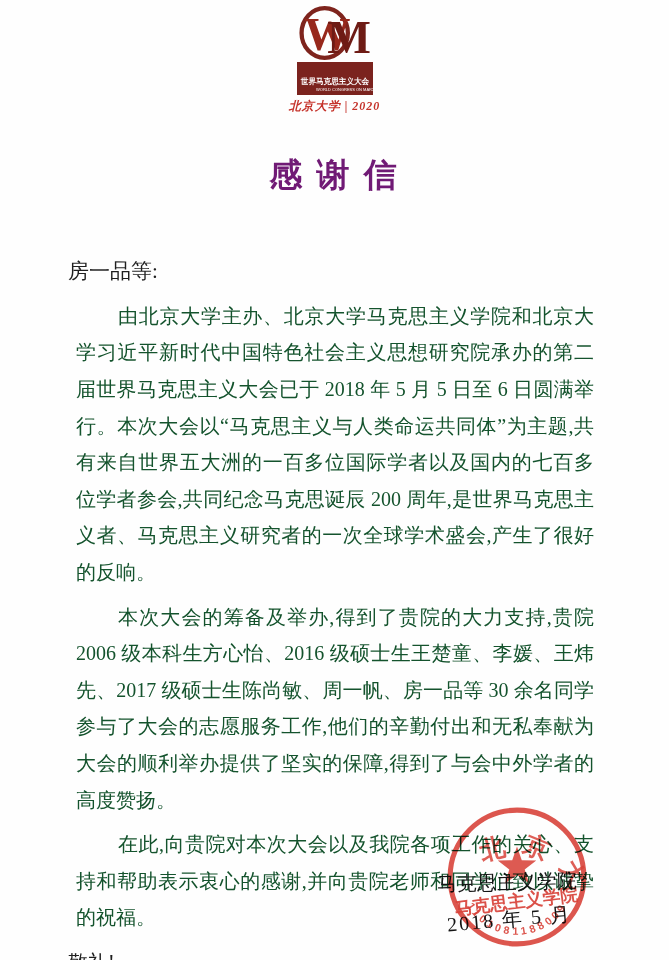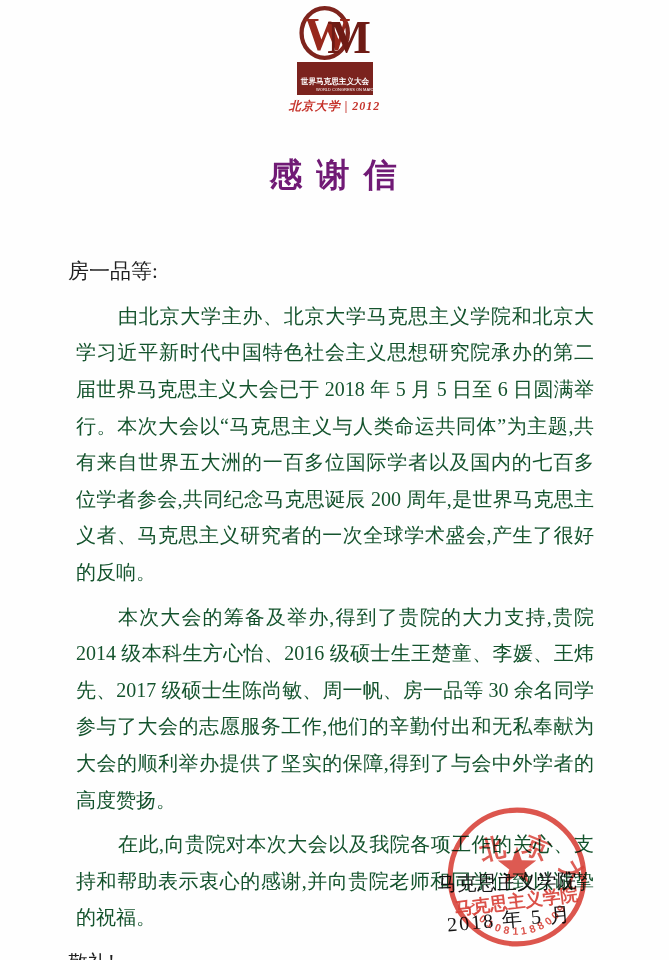--- a/index.html
+++ b/index.html
@@ -62,30 +62,30 @@
   <div class="logo-block">
     <svg class="monogram" viewBox="0 0 84 64" aria-hidden="true">
       <ellipse cx="30" cy="32" rx="27" ry="29" fill="none" stroke="#7e241d" stroke-width="5"></ellipse>
       <text x="6" y="52" font-size="54" font-weight="bold" font-family="'Liberation Serif','DejaVu Serif',serif" fill="#97281c">W</text>
       <text x="33" y="55" font-size="54" font-weight="bold" font-family="'Liberation Serif','DejaVu Serif',serif" fill="#6e1b15">M</text>
     </svg>
     <div class="banner">
       <span class="banner-title">世界马克思主义大会</span>
       <span class="banner-sub">WORLD CONGRESS ON MARXISM</span>
     </div>
-    <div class="logo-caption">北京大学 | 2012</div>
+    <div class="logo-caption">北京大学 | 2020</div>
   </div>
 
   <h1 class="title">感 谢 信</h1>
 
   <div class="salutation">房一品等:</div>
 
   <div class="body-text">
     <p>由北京大学主办、北京大学马克思主义学院和北京大学习近平新时代中国特色社会主义思想研究院承办的第二届世界马克思主义大会已于 2018 年 5 月 5 日至 6 日圆满举行。本次大会以“马克思主义与人类命运共同体”为主题,共有来自世界五大洲的一百多位国际学者以及国内的七百多位学者参会,共同纪念马克思诞辰 200 周年,是世界马克思主义者、马克思主义研究者的一次全球学术盛会,产生了很好的反响。</p>
-    <p>本次大会的筹备及举办,得到了贵院的大力支持,贵院 2014 级本科生方心怡、2016 级硕士生王楚童、李媛、王炜先、2017 级硕士生陈尚敏、周一帆、房一品等 30 余名同学参与了大会的志愿服务工作,他们的辛勤付出和无私奉献为大会的顺利举办提供了坚实的保障,得到了与会中外学者的高度赞扬。</p>
+    <p>本次大会的筹备及举办,得到了贵院的大力支持,贵院 2006 级本科生方心怡、2016 级硕士生王楚童、李媛、王炜先、2017 级硕士生陈尚敏、周一帆、房一品等 30 余名同学参与了大会的志愿服务工作,他们的辛勤付出和无私奉献为大会的顺利举办提供了坚实的保障,得到了与会中外学者的高度赞扬。</p>
     <p>在此,向贵院对本次大会以及我院各项工作的关心、支持和帮助表示衷心的感谢,并向贵院老师和同学们致以诚挚的祝福。</p>
   </div>
 
   <div class="closing closing-jingli">敬礼!</div>
   <div class="closing closing-cizhi">此致</div>
 
   <div class="sig-name">马克思主义学院</div>
   <div class="sig-date">2018 年 5 月</div>
 
   <svg class="seal" viewBox="0 0 150 150" aria-hidden="true">

